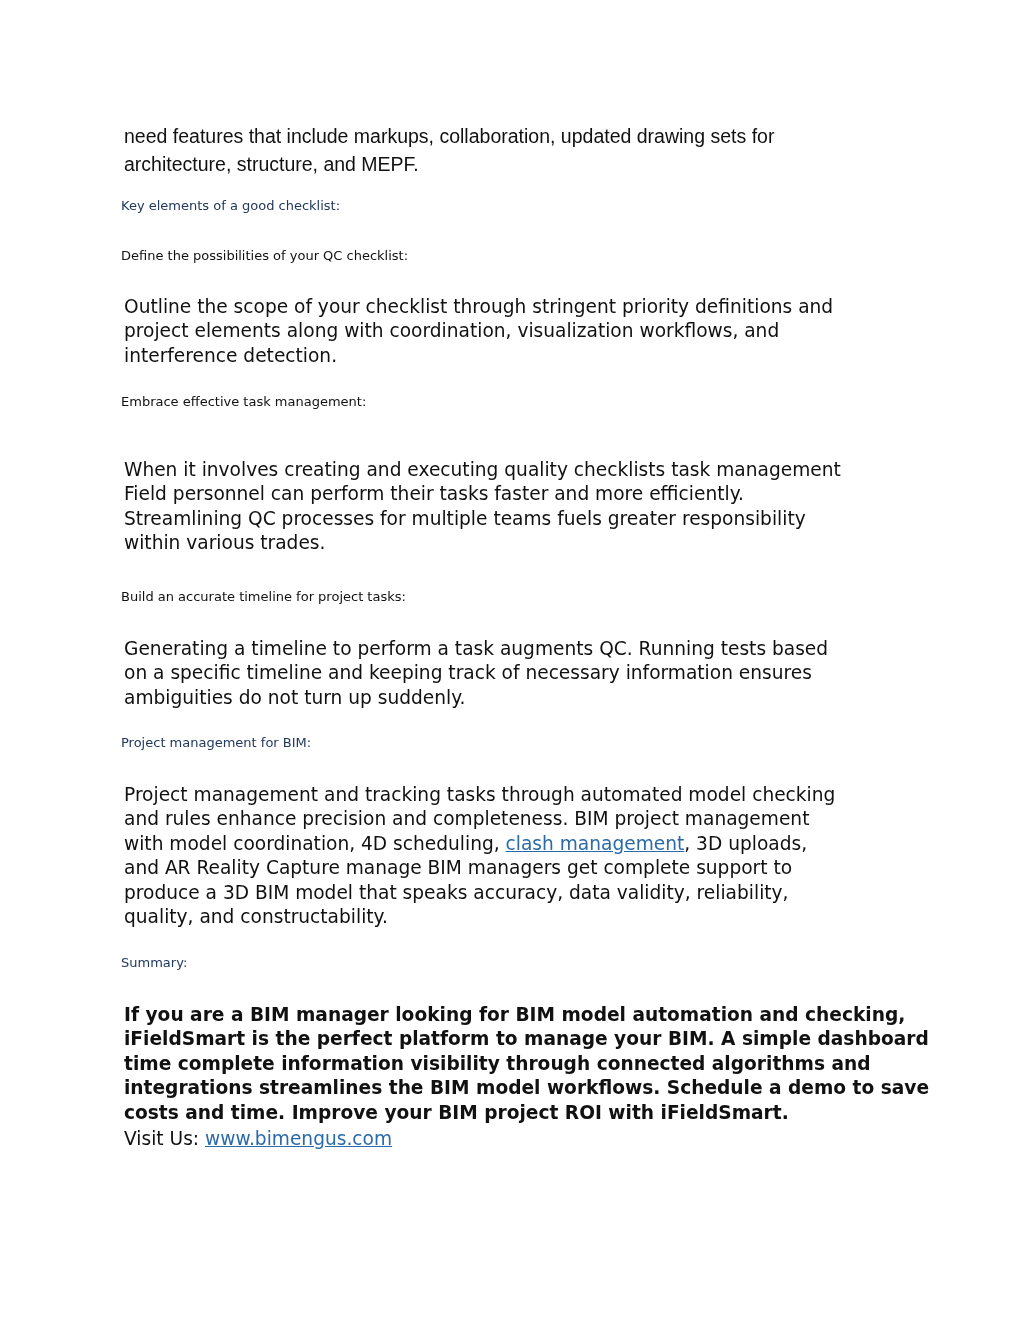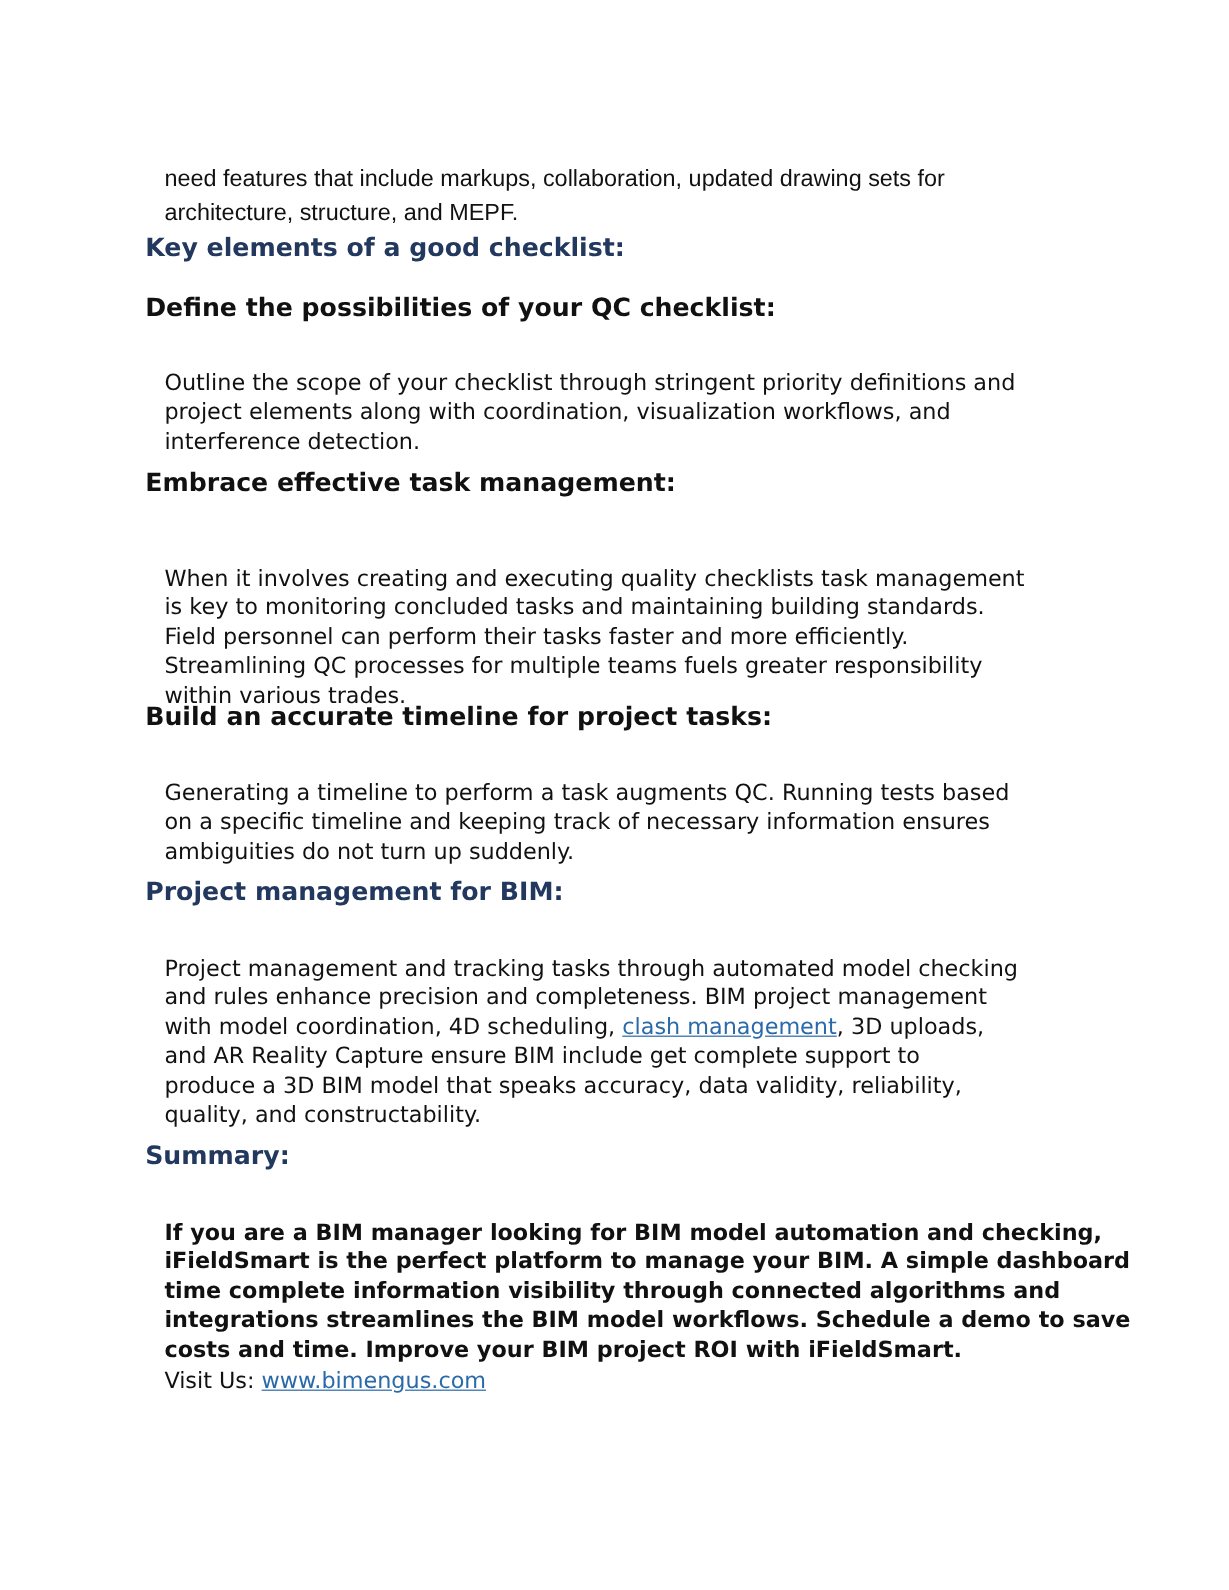--- a/index.html
+++ b/index.html
@@ -1,24 +1,24 @@
 <!DOCTYPE html>
 <html><head>
   <meta charset="utf-8">
   <style>
     html, body { margin: 0; padding: 0; background: #ffffff; }
     body { width: 1024px; height: 1325px; position: relative; overflow: hidden; }
     .page {
       position: absolute; left: 121px; top: 0; width: 790px;
       font-family: "DejaVu Sans", sans-serif; color: #111111;
     }
-    .p { position: absolute; left: 0; width: 790px; font-size: 18.6px; line-height: 24.4px; margin: 16px; white-space: nowrap; }
+    .p { position: absolute; left: 0; width: 790px; font-size: 18.6px; line-height: 24.4px; margin: 3px; white-space: nowrap; }
     .p .line { display: block; }
     .intro { font-family: "Liberation Sans", sans-serif; font-size: 19.5px; line-height: 28px; }
-    .h { position: absolute; left: 0; font-weight: bold; font-size: 21px; line-height: 24px; margin: 0; white-space: nowrap; }
+    .h { position: absolute; left: 0; font-weight: normal; font-size: 13px; line-height: 24px; margin: 0; white-space: nowrap; }
     .h.blue { color: #22385e; }
     .h.black { color: #111111; }
     a.link { color: #2b6aa8; }
   </style>
 </head>
 <body>
 
 <div class="page">
 
   <p class="p intro" style="top:119px;">
@@ -31,39 +31,38 @@
   <h3 class="h black" style="top:244px;">Define the possibilities of your QC checklist:</h3>
   <p class="p" style="top:292px;">
     <span class="line">Outline the scope of your checklist through stringent priority definitions and</span>
     <span class="line">project elements along with coordination, visualization workflows, and</span>
     <span class="line">interference detection.</span>
   </p>
 
   <h3 class="h black" style="top:390px;">Embrace effective task management:</h3>
   <p class="p" style="top:455px;">
     <span class="line">When it involves creating and executing quality checklists task management</span>
-    <span class="line">is key to monitoring concluded tasks and maintaining building standards.</span>
     <span class="line">Field personnel can perform their tasks faster and more efficiently.</span>
     <span class="line">Streamlining QC processes for multiple teams fuels greater responsibility</span>
     <span class="line">within various trades.</span>
   </p>
 
   <h3 class="h black" style="top:585px;">Build an accurate timeline for project tasks:</h3>
   <p class="p" style="top:634px;">
     <span class="line">Generating a timeline to perform a task augments QC. Running tests based</span>
     <span class="line">on a specific timeline and keeping track of necessary information ensures</span>
     <span class="line">ambiguities do not turn up suddenly.</span>
   </p>
 
   <h2 class="h blue" style="top:731px;">Project management for BIM:</h2>
   <p class="p" style="top:780px;">
     <span class="line">Project management and tracking tasks through automated model checking</span>
     <span class="line">and rules enhance precision and completeness. BIM project management</span>
     <span class="line"><span>with model coordination, 4D scheduling, </span><a class="link" href="#">clash management</a><span>, 3D uploads,</span></span>
-    <span class="line">and AR Reality Capture ensure BIM include get complete support to</span>
+    <span class="line">and AR Reality Capture manage BIM managers get complete support to</span>
     <span class="line">produce a 3D BIM model that speaks accuracy, data validity, reliability,</span>
     <span class="line">quality, and constructability.</span>
   </p>
 
   <h2 class="h blue" style="top:951px;">Summary:</h2>
   <p class="p" style="top:1000px;font-weight:bold;">
     <span class="line">If you are a BIM manager looking for BIM model automation and checking,</span>
     <span class="line">iFieldSmart is the perfect platform to manage your BIM. A simple dashboard</span>
     <span class="line">time complete information visibility through connected algorithms and</span>
     <span class="line">integrations streamlines the BIM model workflows.  Schedule a demo to save</span>

